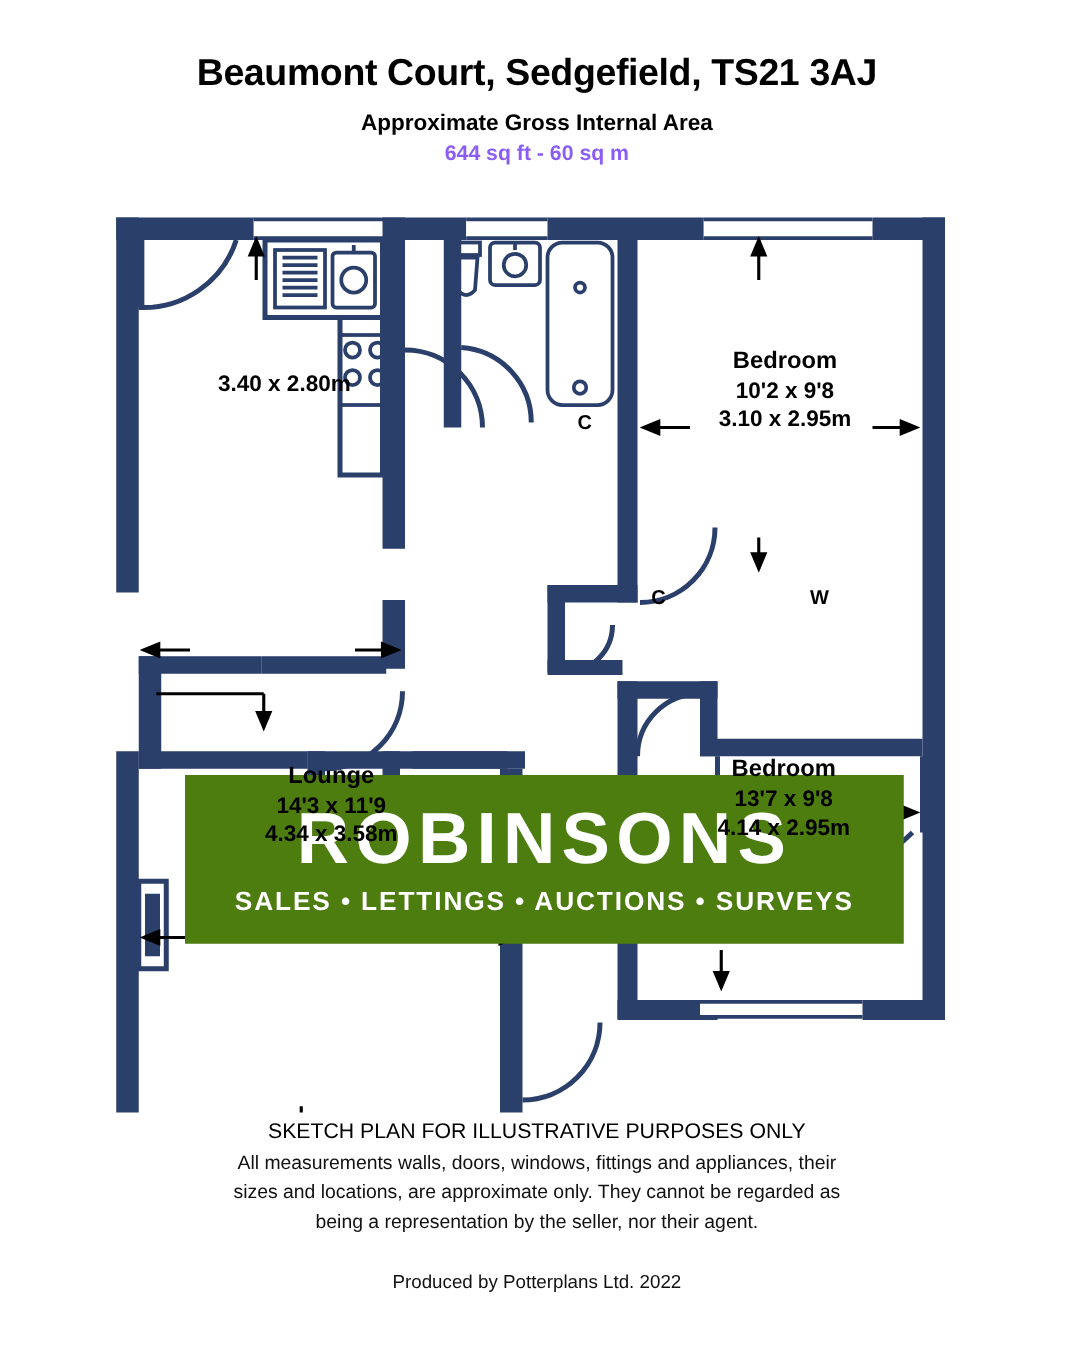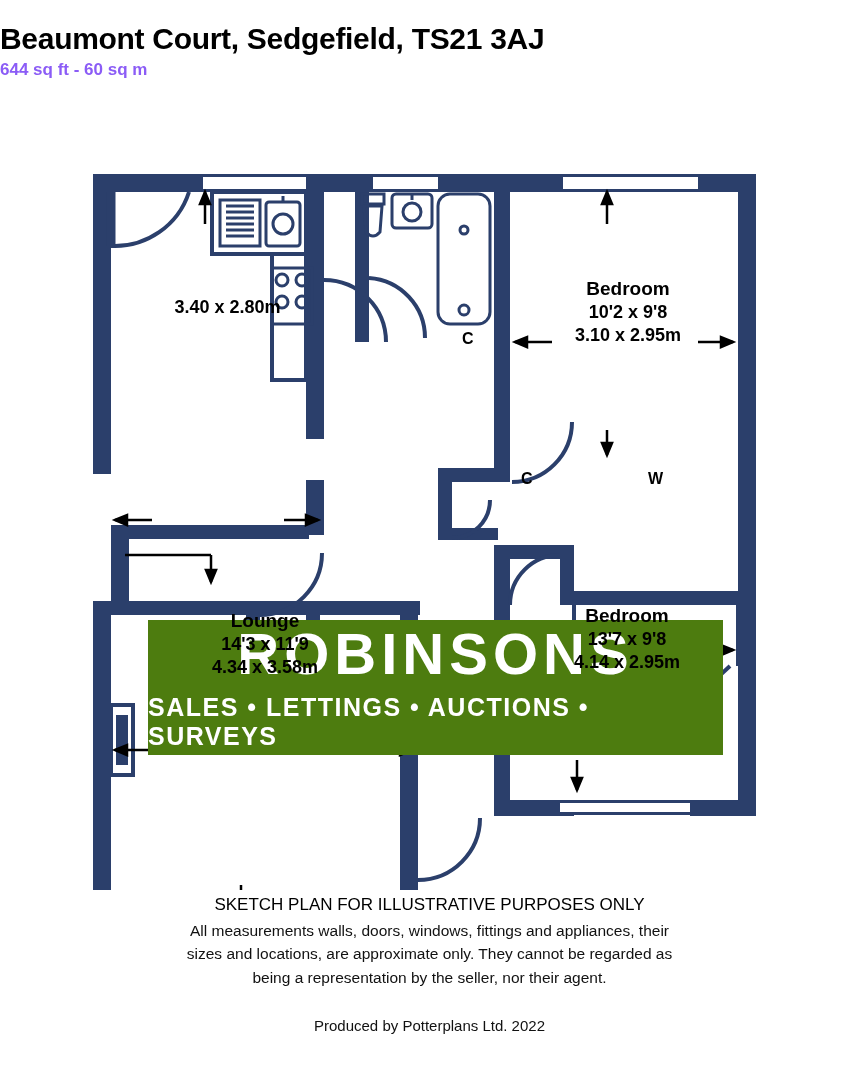--- a/index.html
+++ b/index.html
@@ -8,21 +8,21 @@
     width: 859px;
     height: 1080px;
     background: #ffffff;
     font-family: "Liberation Sans", sans-serif;
     color: #111111;
     position: relative;
     overflow: hidden;
   }
 
   
-  #header { text-align: left; padding-top: 22px; }
+  #header { text-align: center; padding-top: 22px; margin-top: 20px; }
   #title {
     font-size: 30px;
     font-weight: bold;
     letter-spacing: -0.3px;
     color: #000;
   }
   #subtitle1 {
     font-size: 18px;
     font-weight: bold;
     margin-top: 12px;
@@ -61,21 +61,21 @@
   }
   #wm-main {
     color: #ffffff;
     font-size: 58px;
     font-weight: bold;
     letter-spacing: 5px;
     line-height: 1;
   }
   #wm-sub {
     color: #ffffff;
-    font-size: 25px;
+    font-size: 21px;
     font-weight: bold;
     letter-spacing: 1.5px;
     margin-top: 10px;
   }
 
   
   .room-label {
     position: absolute;
     text-align: center;
     color: #000;
@@ -114,20 +114,21 @@
     font-size: 15px;
     margin-top: 28px;
     color: #111;
   }
 </style>
 </head>
 <body>
 
 <div id="header">
   <div id="title">Beaumont Court, Sedgefield, TS21 3AJ</div>
+  <div id="subtitle1">Approximate Gross Internal Area</div>
   <div id="subtitle2">644 sq ft - 60 sq m</div>
 </div>
 
 <div id="plan-wrap">
 
   <svg id="plan-svg" width="859" height="740" viewBox="0 0 859 740">
 
     <g fill="#2b3f6b">
 
       <rect x="93" y="24" width="18" height="300"></rect>

